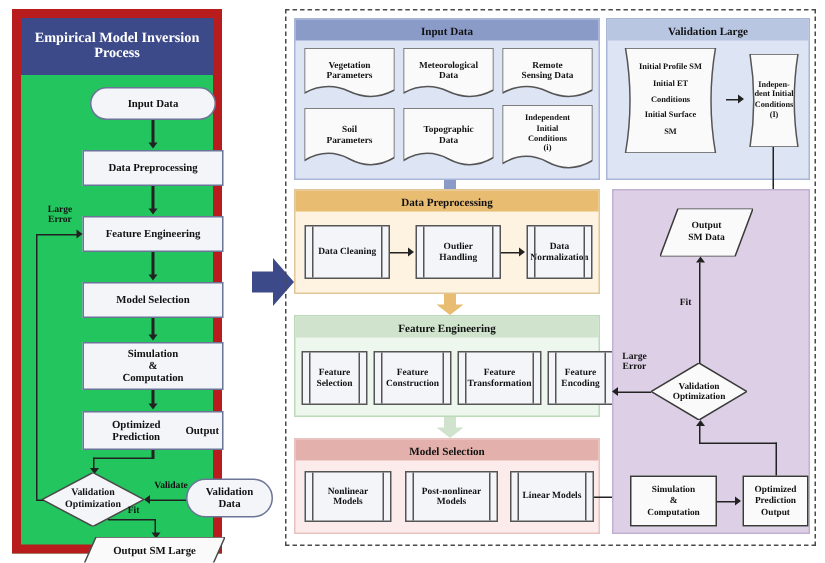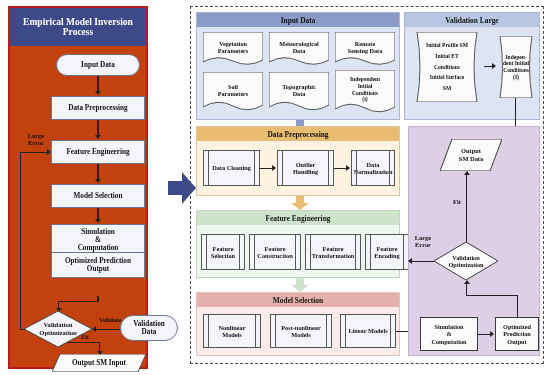--- a/index.html
+++ b/index.html
@@ -1,21 +1,21 @@
 <!DOCTYPE html>
 <html><head>
 <meta charset="utf-8">
 <style>
   html,body{margin:0;padding:0;background:#fff;}
   body{width:550px;height:375px;font-family:"Liberation Serif",serif;overflow:hidden;}
   #root{position:relative;width:550px;height:375px;}
 
   
   .left-panel{position:absolute;left:8px;top:6px;width:140px;height:363px;
-    background:#c2410c;border:2px solid #b91c1c;box-sizing:border-box;}
+    background:#22c55e;border:6px solid #b91c1c;box-sizing:border-box;}
   .left-title{position:absolute;left:0;top:0;width:100%;height:38px;background:#3d4a8a;
     color:#fff;font-weight:bold;font-size:9.5px;display:flex;align-items:center;
     justify-content:center;text-align:center;box-sizing:border-box;}
 
   .lbox{position:absolute;background:#f4f5f9;border:1px solid #6b7597;
     box-sizing:border-box;display:flex;align-items:center;justify-content:center;
     text-align:center;font-size:7.2px;font-weight:bold;color:#111;line-height:1.15;
     padding:1px 2px;}
   .lbox.round{border-radius:14px;}
 
@@ -104,21 +104,21 @@
     <div class="ar ar-d" style="left:85px;top:211px;"></div>
 
     <div class="lbox" style="left:41px;top:216px;width:94px;height:32px;flex-direction:column;">
       <span>Simulation</span>
       <span>&amp;</span>
       <span>Computation</span>
     </div>
     <div class="ln vln" style="left:87.4px;top:248px;height:10px;"></div>
     <div class="ar ar-d" style="left:85px;top:257px;"></div>
 
-    <div class="lbox" style="left:41px;top:244px;width:94px;height:26px;flex-direction:column;">
+    <div class="lbox" style="left:41px;top:262px;width:94px;height:26px;flex-direction:row;">
       <span>Optimized Prediction</span>
       <span>Output</span>
     </div>
 
     <div class="ln vln" style="left:87.4px;top:288px;height:6px;"></div>
     <div class="ln hln" style="left:48px;top:293px;width:40px;"></div>
     <div class="ln vln" style="left:48px;top:293px;height:8px;"></div>
     <div class="ar ar-d" style="left:45.6px;top:300px;"></div>
 
     <div class="diamond-wrap" style="left:14px;top:303px;width:68px;height:36px;">
@@ -151,21 +151,21 @@
     <div class="ar ar-r" style="left:37px;top:141px;"></div>
     <div class="edge-lbl" style="left:9px;top:124px;width:34px;">
       <span>Large</span><br>
       <span>Error</span>
     </div>
 
     <div class="para-wrap" style="left:42px;top:346px;width:94px;height:18px;">
       <svg width="94" height="18" viewBox="0 0 94 18">
         <polygon points="8,0 94,0 86,18 0,18" fill="#fafafa" stroke="#4a4a4a" stroke-width="1"></polygon>
       </svg>
-      <div class="para-lbl">Output SM Input</div>
+      <div class="para-lbl">Output SM Large</div>
     </div>
   </div>
 
   <div class="bigarrow">
     <svg width="28" height="32" viewBox="0 0 28 32">
       <polygon points="0,9 14,9 14,0 28,16 14,32 14,23 0,23" fill="#3d4a8a"></polygon>
     </svg>
   </div>
 
   <div class="right-dashed"></div>

